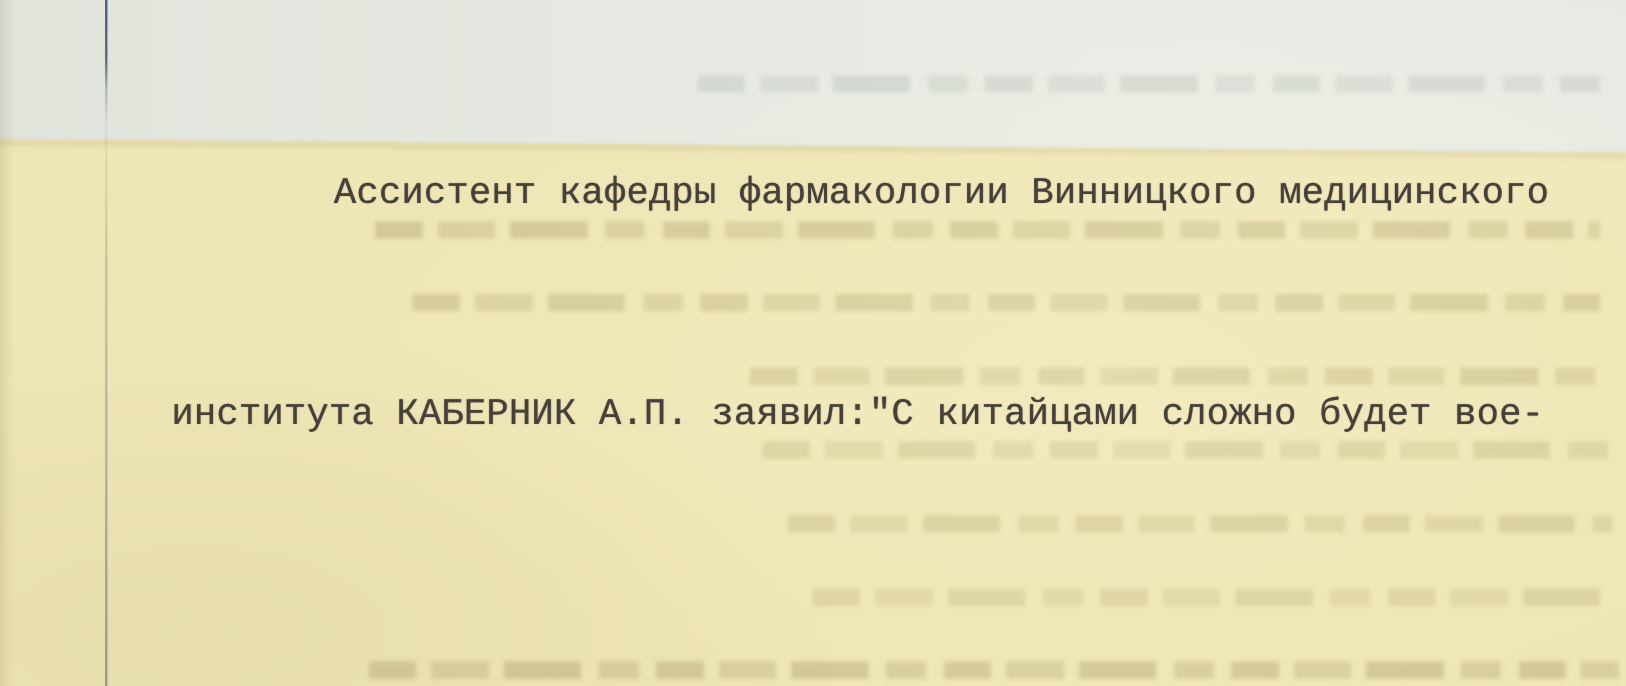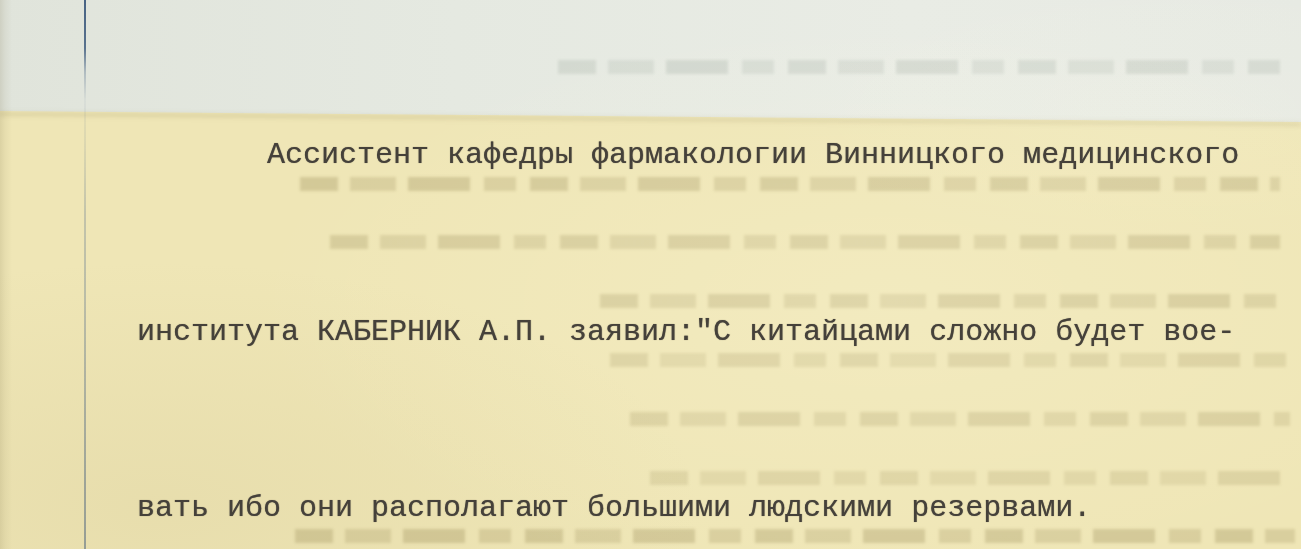--- a/index.html
+++ b/index.html
@@ -77,20 +77,19 @@
 <div class="bleed" style="top:412px;left:630px;width:660px;opacity:.40"></div>
 <div class="bleed" style="top:471px;left:650px;width:640px;opacity:.34"></div>
 <div class="bleed" style="top:529px;left:295px;width:1000px;opacity:.50"></div>
 
 <div class="margin-line"></div>
 <div class="paper-texture"></div>
 
 <div class="typed">
   <div class="line indent">Ассистент кафедры фармакологии Винницкого медицинского</div>
   <div class="line">института КАБЕРНИК А.П. заявил:"С китайцами сложно будет вое-</div>
-  <div class="line">вать ибо они располагают большими людскими резервами.</div>
   
   
   
   
   
   
 </div>
 
 </body></html>

